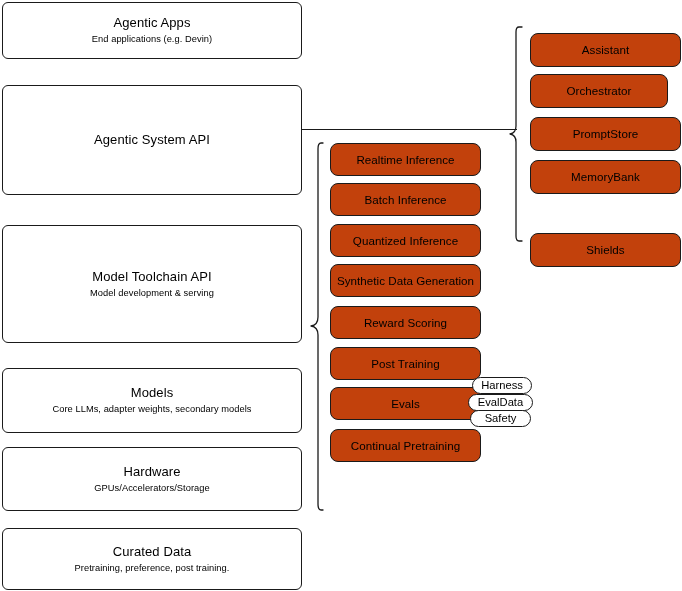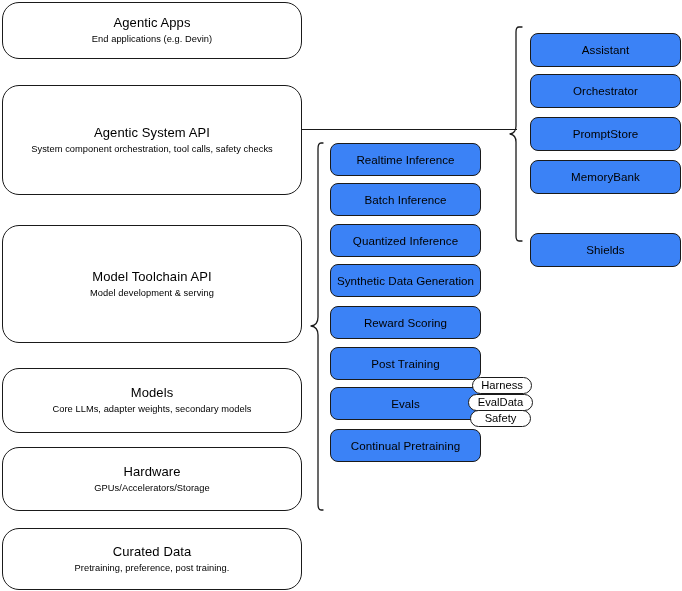--- a/index.html
+++ b/index.html
@@ -18,21 +18,21 @@
     height: 591px;
     overflow: hidden;
     background: #ffffff;
   }
 
   
   .layer-box {
     position: absolute;
     box-sizing: border-box;
     border: 1px solid #1a1a1a;
-    border-radius: 17px;
+    border-radius: 6px;
     background: #ffffff;
     display: flex;
     flex-direction: column;
     align-items: center;
     justify-content: center;
     text-align: center;
     padding: 2px 6px;
   }
   .layer-title {
     font-size: 13px;
@@ -47,21 +47,21 @@
     margin-top: 1px;
     letter-spacing: 0.05px;
   }
 
   
   .cap-box {
     position: absolute;
     box-sizing: border-box;
     border: 1px solid #1a1a1a;
     border-radius: 8px;
-    background: #3b82f6;
+    background: #c2410c;
     display: flex;
     align-items: center;
     justify-content: center;
     text-align: center;
     font-size: 11.6px;
     line-height: 14px;
     color: #000000;
     letter-spacing: 0.05px;
   }
 
@@ -105,21 +105,20 @@
 
 <div id="canvas">
 
   <div class="layer-box" style="left:2px; top:2px; width:300px; height:57px;">
     <div class="layer-title">Agentic Apps</div>
     <div class="layer-sub">End applications (e.g. Devin)</div>
   </div>
 
   <div class="layer-box" style="left:2px; top:85px; width:300px; height:110px;">
     <div class="layer-title">Agentic System API</div>
-    <div class="layer-sub">System component orchestration, tool calls, safety checks</div>
   </div>
 
   <div class="layer-box" style="left:2px; top:225px; width:300px; height:118px;">
     <div class="layer-title">Model Toolchain API</div>
     <div class="layer-sub">Model development &amp; serving</div>
   </div>
 
   <div class="layer-box" style="left:2px; top:368px; width:300px; height:65px;">
     <div class="layer-title">Models</div>
     <div class="layer-sub">Core LLMs, adapter weights, secondary models</div>
@@ -137,21 +136,21 @@
 
   <div class="connector-line" style="left:302px; top:129px; width:215px;"></div>
 
   <svg class="brace-svg" style="left:509px; top:26px;" width="14" height="216" viewBox="0 0 14 216">
     <path d="M13,1 L10,1 Q7,1 7,6 L7,100 Q7,107 1,108 Q7,109 7,116 L7,210 Q7,215 10,215 L13,215"></path>
   </svg>
 
   <div class="cap-box" style="left:530px; top:33px; width:151px; height:34px;">
     <span>Assistant</span>
   </div>
-  <div class="cap-box" style="left:530px; top:74px; width:151px; height:34px;text-align:center;">
+  <div class="cap-box" style="left:530px; top:74px; width:138px; height:34px;text-align:center;">
     <span>Orchestrator</span>
   </div>
   <div class="cap-box" style="left:530px; top:117px; width:151px; height:34px;">
     <span>PromptStore</span>
   </div>
   <div class="cap-box" style="left:530px; top:160px; width:151px; height:34px;">
     <span>MemoryBank</span>
   </div>
   <div class="cap-box" style="left:530px; top:203px; width:151px; height:34px;margin-top:30px;">
     <span>Shields</span>

